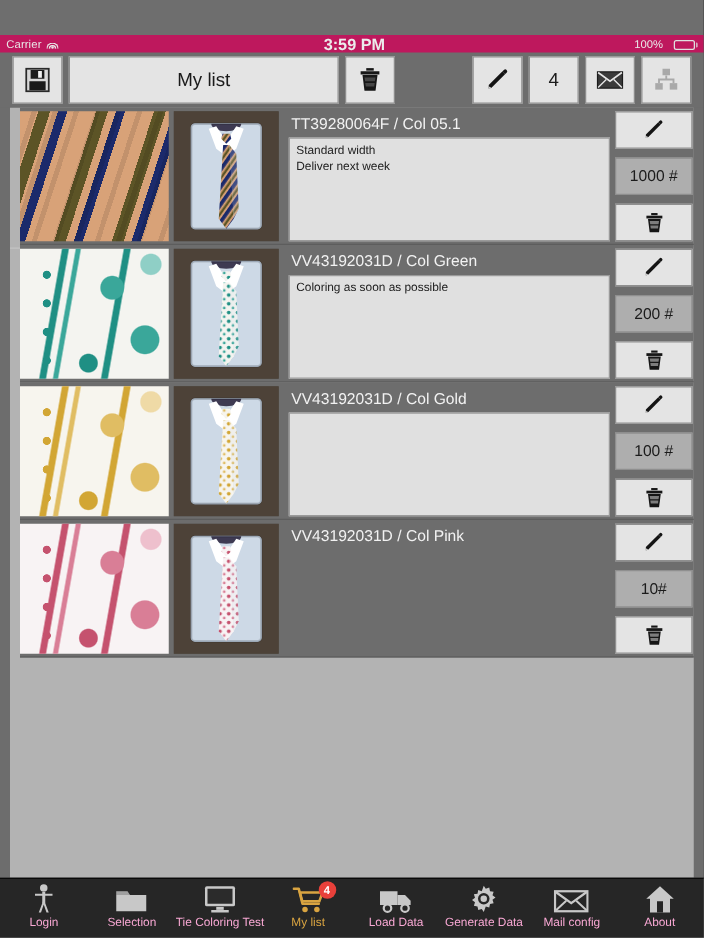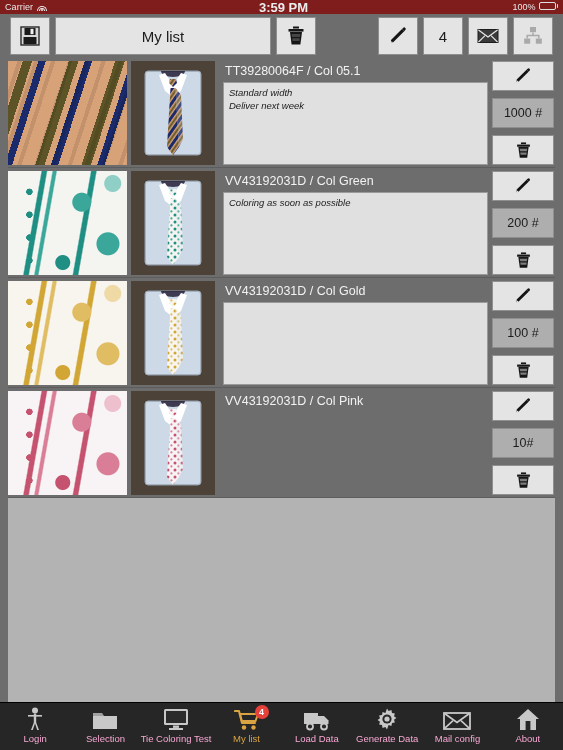--- a/index.html
+++ b/index.html
@@ -16,46 +16,47 @@
     width: 563px; height: 750px;
     background: #6e6e6e;
     display: flex;
     flex-direction: column;
   }
 
   
   .statusbar {
     height: 14px;
     flex: 0 0 14px;
-    background: #7f1d1d;
+    background: #be185d;
     display: flex;
     align-items: center;
     padding: 0 5px;
     font-size: 9px;
     color: #e9e9e9;
     position: relative;
+    margin-top: 28px;
   }
   .sb-left { display: flex; align-items: center; gap: 4px; }
   .sb-carrier { font-size: 9px; letter-spacing: .1px; }
   .wifi-ic { display: inline-block; width: 10px; height: 8px; position: relative; }
   .wifi-ic i {
     position: absolute; left: 50%; bottom: 0;
     border: 1px solid #e9e9e9; border-bottom: none;
     border-radius: 50% 50% 0 0 / 100% 100% 0 0;
     transform: translateX(-50%);
   }
   .wifi-ic i:nth-child(1) { width: 10px; height: 5px; }
   .wifi-ic i:nth-child(2) { width: 6px; height: 3.4px; }
   .wifi-ic i:nth-child(3) { width: 2px; height: 2px; background: #e9e9e9; border-radius: 50%; border: none; }
   .sb-center {
     position: absolute; left: 4px; right: 0; text-align: center;
     font-size: 13px; font-weight: bold; color: #ececec;
   }
   .sb-right {
-    margin-left: auto; display: flex; align-items: flex-start; gap: 3px;
+    margin-left: auto; display: flex; align-items: flex-end; gap: 8px;
     position: relative; z-index: 2;
   }
   .batt { display: flex; align-items: center; }
   .batt-body {
     width: 17px; height: 8px;
     border: 1px solid #e0e0e0; border-radius: 2px; padding: 1px;
   }
   .batt-fill { width: 100%; height: 100%; background: #e8e8e8; border-radius: 1px; }
   .batt-cap { width: 1.5px; height: 4px; background: #e0e0e0; border-radius: 0 1px 1px 0; margin-left: 1px; }
 
@@ -110,20 +111,21 @@
   .rows { position: relative; }
 
   .row {
     height: 110px;
     background: #6d6d6d;
     display: flex;
     align-items: stretch;
     padding: 3px 0 3px 0;
     gap: 4px;
     position: relative;
+    margin-left: 8px;
   }
   .row::after {
     content: "";
     position: absolute; left: 0; right: 0; bottom: 0;
     height: 1px; background: #5d5d5d;
   }
 
   .thumb-fabric {
     flex: 0 0 119px;
     position: relative;
@@ -153,21 +155,20 @@
     flex: 1 1 auto;
     background: #e0e0e0;
     border: 1px solid #9a9a9a;
     font-size: 9.5px;
     color: #202020;
     line-height: 1.35;
     padding: 4px 5px;
     overflow: hidden;
     white-space: pre-line;
     cursor: text;
-    font-style: italic;
   }
 
   .actions {
     flex: 0 0 63px;
     display: flex; flex-direction: column;
     gap: 7px;
     padding-right: 1px;
   }
   .act {
     flex: 1 1 0;

